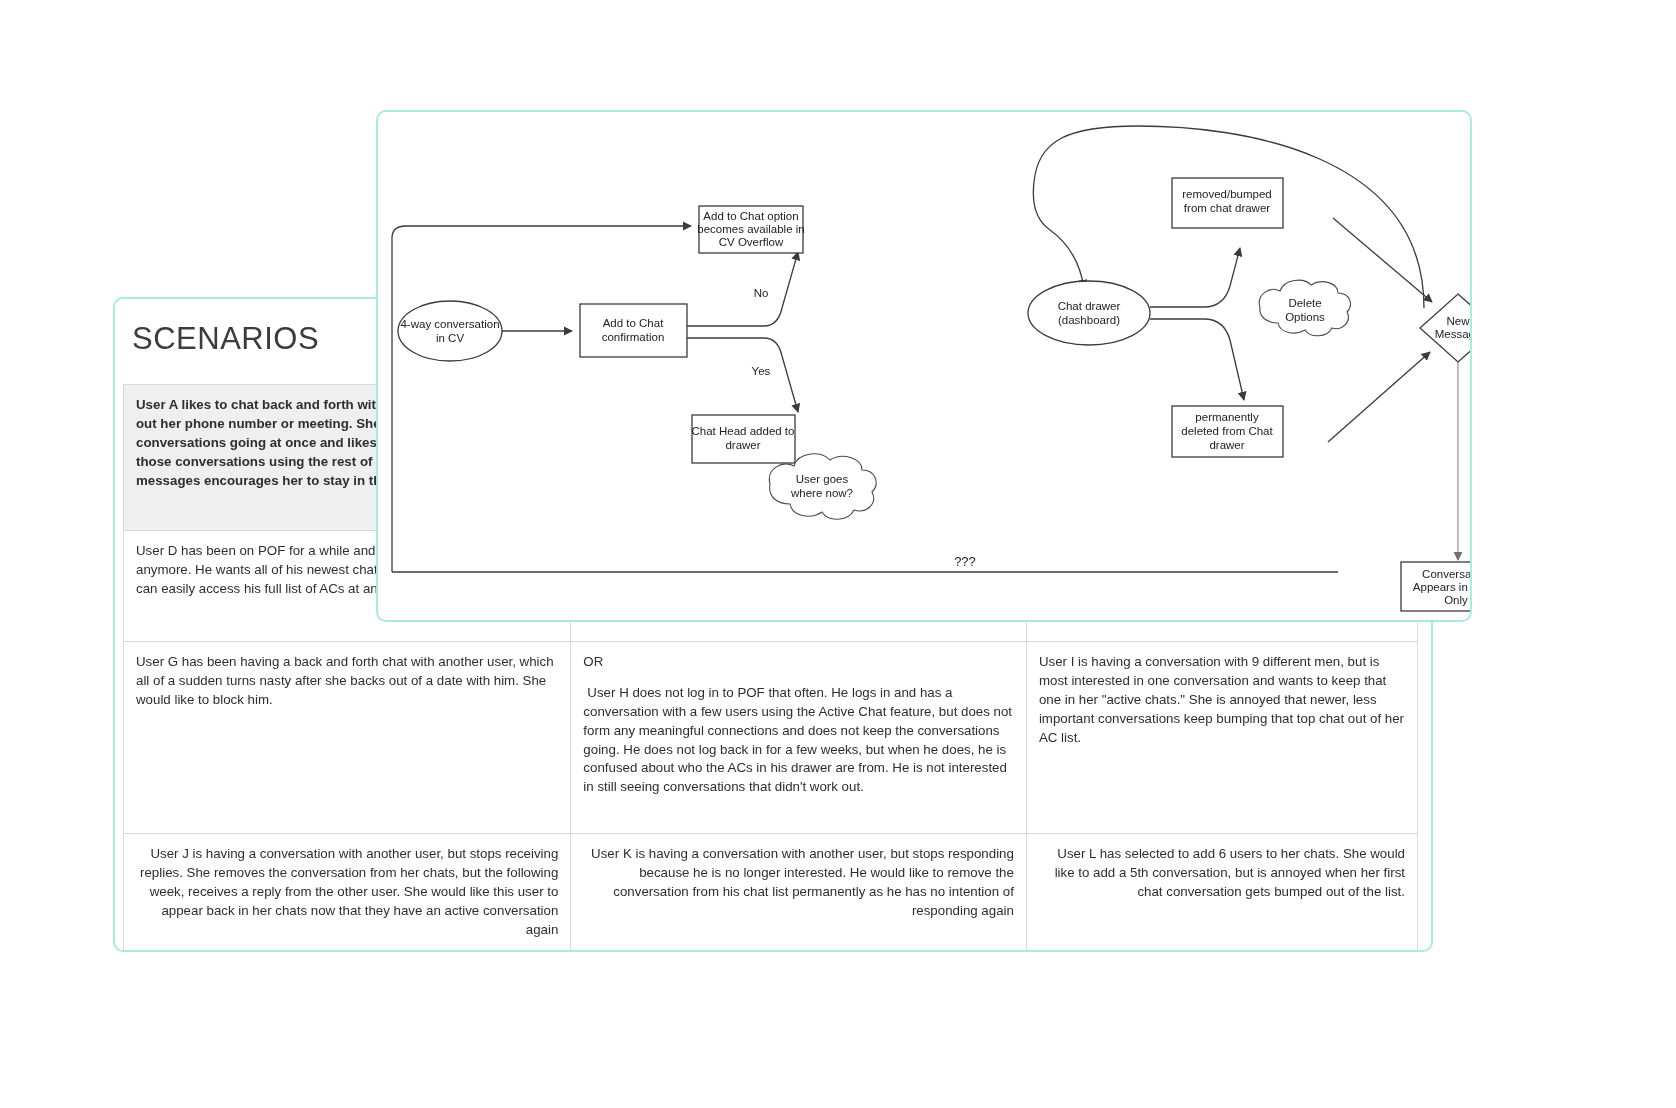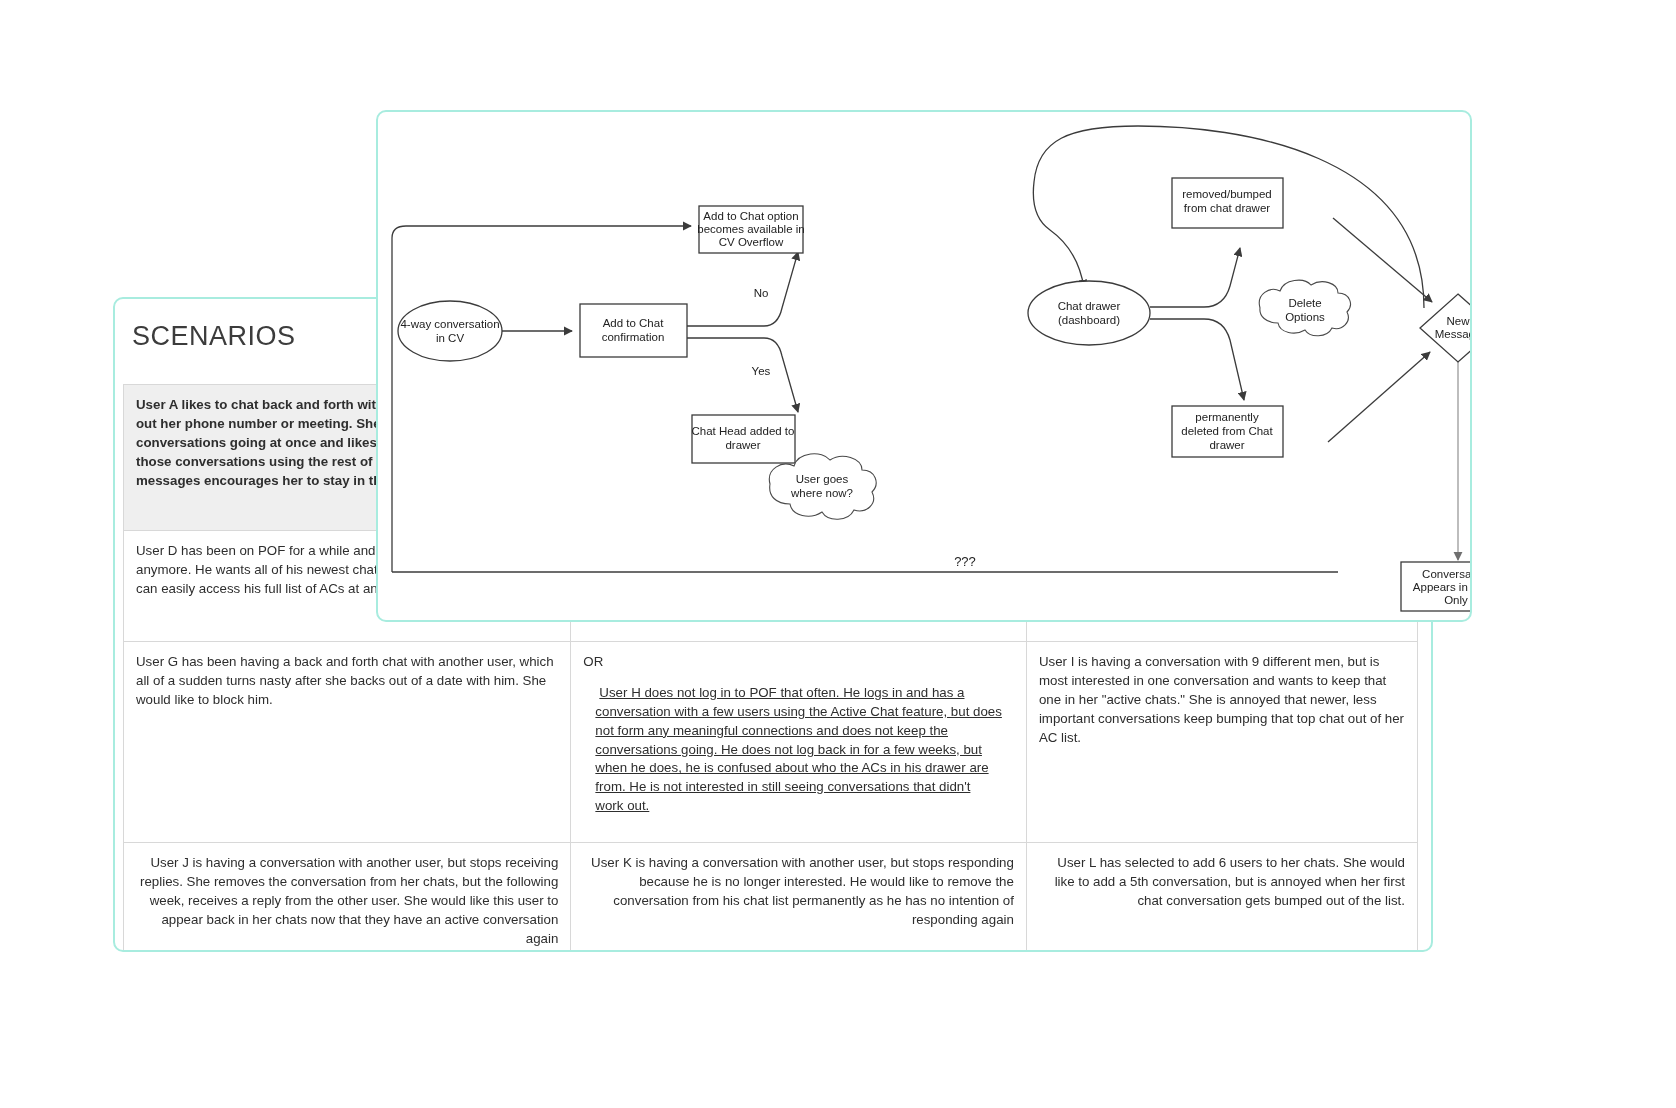--- a/index.html
+++ b/index.html
@@ -19,21 +19,21 @@
     left:113px;top:297px;
     width:1320px;height:655px;
     background:#ffffff;
     border:2px solid #a8ecdf;
     border-radius:10px;
     box-sizing:border-box;
     overflow:hidden;
   }
   #scenarios-title{
     position:absolute;left:17px;top:22px;
-    font-size:27px;letter-spacing:.5px;color:#3c3c3c;
+    font-size:31px;letter-spacing:.5px;color:#3c3c3c;
     font-weight:400;
   }
   .doc-table{
     position:absolute;left:8px;top:85px;
     width:1295px;
     border-collapse:collapse;
     table-layout:fixed;
   }
   .doc-table td{
     border:1px solid #d8d8d8;
@@ -45,21 +45,21 @@
   }
   .doc-table td.shaded{background:#efefef;font-weight:bold;}
   .row-a td{height:120px;}
   .row-d td{height:85px;}
   .row-g td{height:166px;}
   .row-j td{height:105px;text-align:right;}
   .c1{width:412px;}
   .c2{width:420px;}
   .c3{width:357px;}
   .or-label{margin:0 0 12px 0;}
-  .cell-p{margin:12px;text-decoration:underline;}
+  .cell-p{margin:0;}
   .indent{text-indent:4px;}
 
   
   #flowchart-panel{
     position:absolute;
     left:376px;top:110px;
     width:1096px;height:512px;
     background:#ffffff;
     border:2px solid #a8ecdf;
     border-radius:10px;

